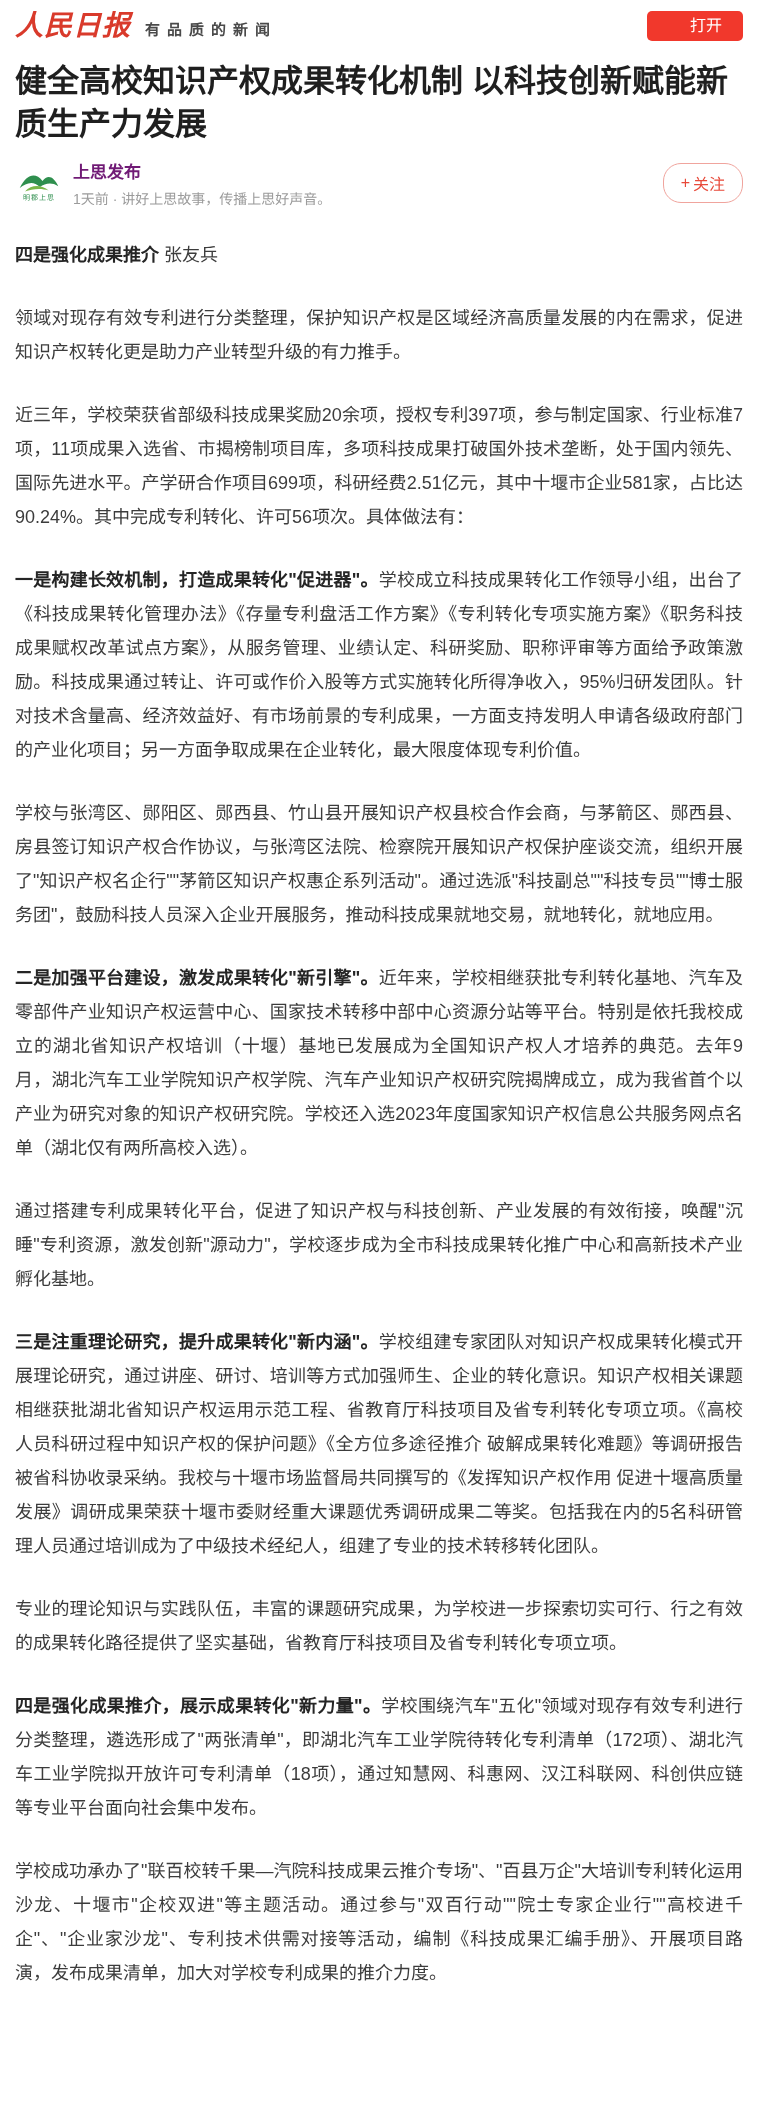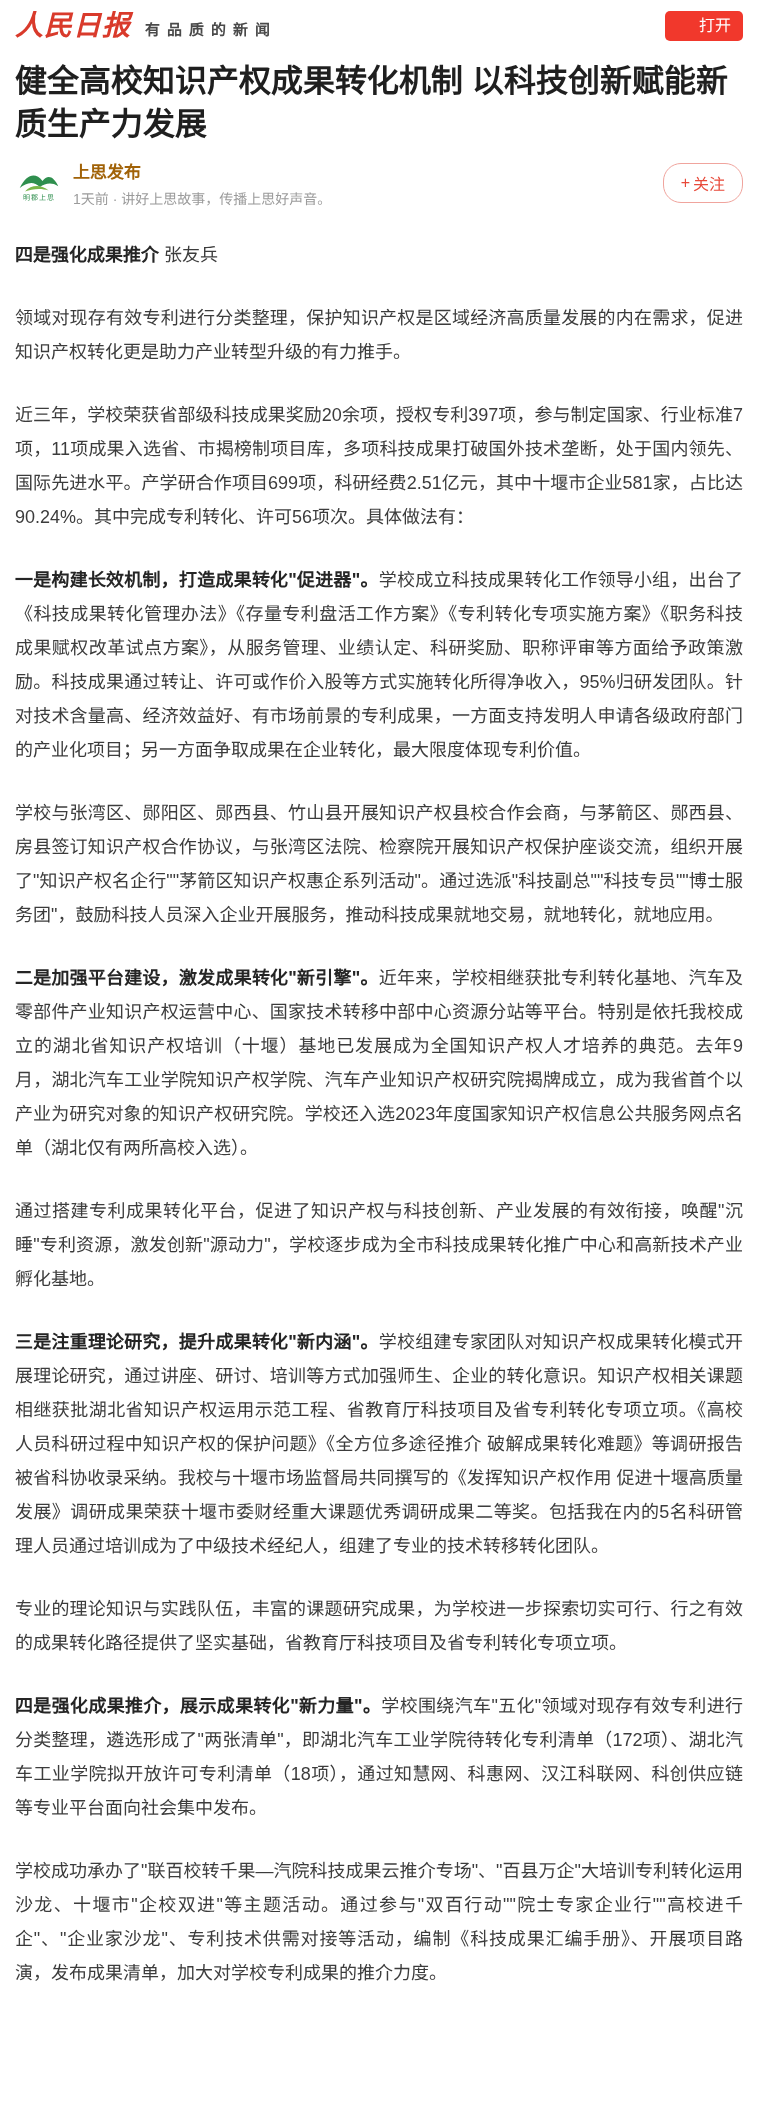--- a/index.html
+++ b/index.html
@@ -22,21 +22,21 @@
     color: #d93a2b; font-size: 28px; line-height: 1;
     letter-spacing: 1px;
   }
   .tagline {
     color: #4a4a4a; font-size: 15px; font-weight: 600;
     letter-spacing: 7px; margin-left: 14px;
   }
   .open-btn {
     background: #f1382c; color: #ffffff; border: none;
     border-radius: 5px; font-size: 16px; line-height: 1;
-    width: 78px; height: 30px; cursor: pointer;
+    width: 96px; height: 30px; cursor: pointer;
     font-family: inherit;
     padding-left: 28px;
   }
 
   
   .article-title {
     font-size: 32px; line-height: 1.35; color: #1f1f1f;
     font-weight: 700; margin: 12px 0 10px;
   }
 
@@ -45,21 +45,21 @@
   .avatar {
     width: 48px; height: 48px; display: flex; flex-direction: column;
     align-items: center; justify-content: center; cursor: pointer;
   }
   .avatar svg { display: block; }
   .avatar-caption {
     font-size: 7px; color: #2f8f4e; line-height: 1.1;
     white-space: nowrap; letter-spacing: 1px;
   }
   .author-info { margin-left: 10px; flex: 1; }
-  .author-name { font-size: 17px; font-weight: 700; color: #a16207; cursor: pointer; }
+  .author-name { font-size: 17px; font-weight: 700; color: #701a75; cursor: pointer; }
   .author-meta { font-size: 14px; color: #9b9b9b; margin-top: 5px; }
   .follow-btn {
     display: inline-flex; align-items: center; gap: 3px;
     border: 1px solid #f0a49d; color: #e84a3a; background: #ffffff;
     border-radius: 18px; font-size: 16px; padding: 7px 17px;
     cursor: pointer; font-family: inherit;
   }
 
   
   .byline, .para {

